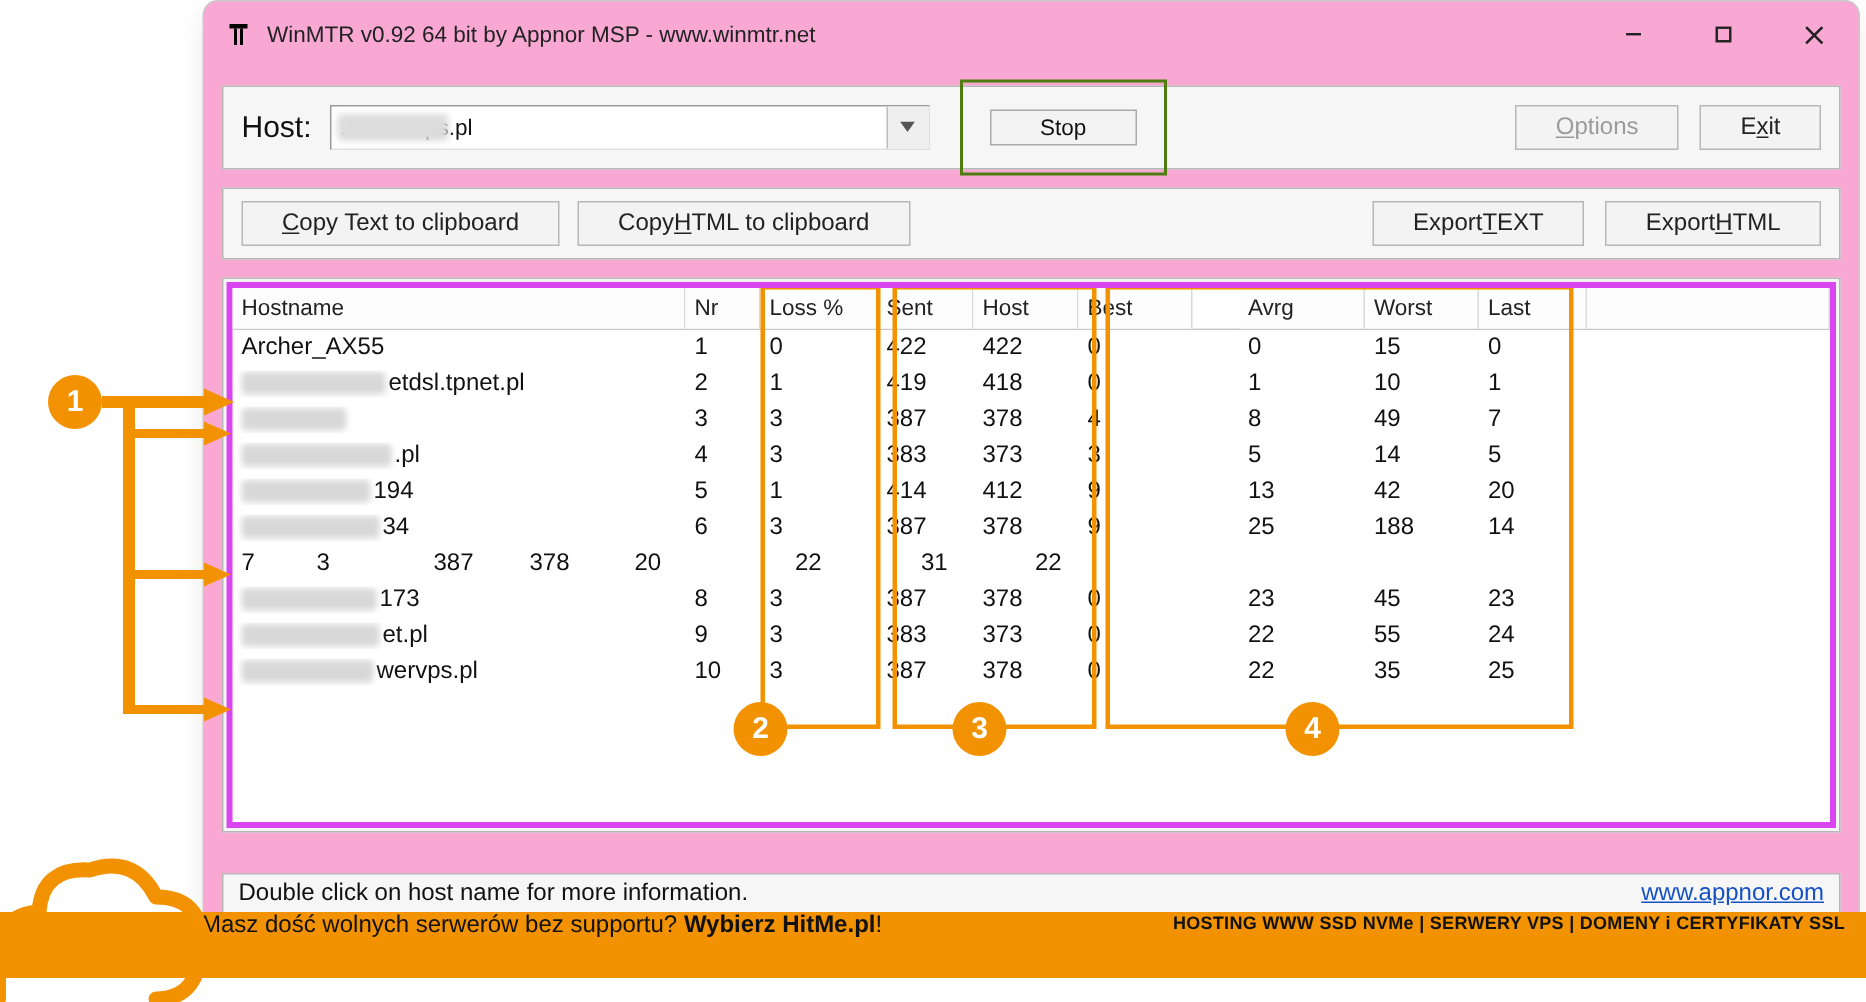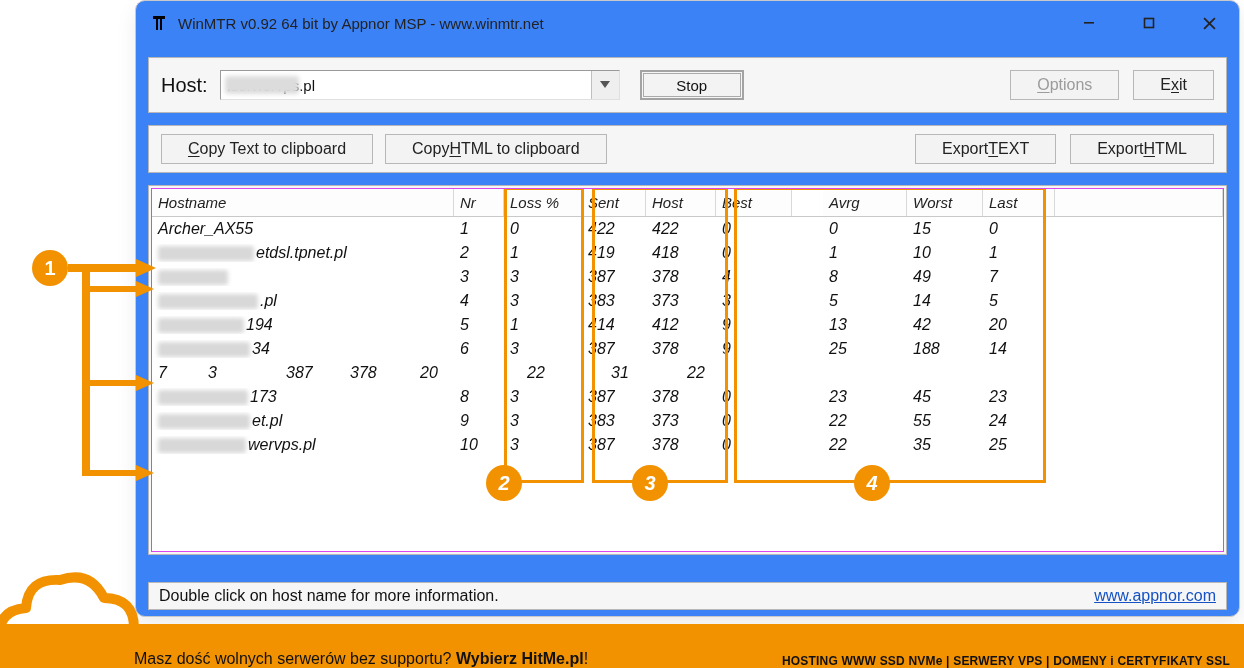--- a/index.html
+++ b/index.html
@@ -1,49 +1,49 @@
 <!DOCTYPE html>
 <html><head>
 <meta charset="utf-8">
 <style>
   * { box-sizing: border-box; }
   html, body { margin:0; padding:0; font-family: "Segoe UI", Tahoma, Arial, sans-serif; font-size:14px; color:#111; background:#fff; }
   .stage { position:relative; width:1244px; height:668px; overflow:hidden; }
 
   
-  .window { position:absolute; left:135px; top:0; width:1105px; height:617px; border:1px solid #c9c9c9; border-radius:10px; background:#3b82f6; box-shadow:0 8px 20px rgba(0,0,0,.08); }
+  .window { position:absolute; left:135px; top:0; width:1105px; height:617px; border:1px solid #c9c9c9; border-radius:10px; background:#f9a8d4; box-shadow:0 8px 20px rgba(0,0,0,.08); }
   .titlebar { display:flex; align-items:center; height:44px; padding-left:14px; }
   .title-icon { width:18px; height:18px; margin-right:10px; display:flex; align-items:center; justify-content:center; }
   .title-text { font-size:15px; color:#222; }
   .win-controls { margin-left:auto; display:flex; height:100%; }
   .win-btn { width:60px; height:100%; display:flex; align-items:center; justify-content:center; color:#222; background:transparent; }
 
   .client { position:absolute; left:12px; right:12px; top:56px; bottom:40px; }
 
   .panel { border:1px solid #b7b7b7; background:#f6f6f6; }
 
   .row1 { display:flex; align-items:center; height:56px; padding:10px 12px; gap:12px; }
   .host-label { font-size:20px; }
   .host-field { position:relative; display:flex; align-items:center; height:30px; width:400px; background:#fff; border-top:1px solid #9a9a9a; border-left:1px solid #9a9a9a; border-right:1px solid #e0e0e0; border-bottom:1px solid #e0e0e0; padding:0 30px 0 6px; }
   .host-blur { position:absolute; left:4px; width:74px; height:18px; background:#dcdcdc; border-radius:3px; filter:blur(2px); }
   .host-clear { font-size:15px; }
   .dd-btn { position:absolute; right:0; top:0; width:28px; height:100%; display:flex; align-items:center; justify-content:center; border-left:1px solid #bfbfbf; background:#efefef; }
-  .stop-wrap { border:2px solid #a3a3a3; padding:1px; margin-left:8px; }
+  .stop-wrap { border:2px solid #4d7c0f; padding:18px; margin-left:8px; }
   .stop-btn { width:98px; height:24px; display:flex; align-items:center; justify-content:center; border:1px solid #aaa; background:#f3f3f3; font-size:15px; }
   .row1-right { margin-left:auto; display:flex; gap:14px; }
   .btn { display:inline-flex; align-items:center; justify-content:center; height:30px; padding:0 26px; border:1px solid #b7b7b7; background:#f3f3f3; font-size:16px; color:#222; }
   .btn.disabled { color:#9b9b9b; }
   .u { text-decoration:underline; text-underline-offset:2px; }
 
   .row2 { margin-top:12px; display:flex; align-items:center; height:48px; padding:8px 12px; gap:12px; }
   .row2-right { margin-left:auto; display:flex; gap:14px; }
 
   
   .table-panel { margin-top:12px; height:370px; padding:2px; }
-  .table-inner { background:#fff; border:1px solid #d946ef; height:100%; position:relative; overflow:hidden;font-style:italic; }
+  .table-inner { background:#fff; border:4px solid #d946ef; height:100%; position:relative; overflow:hidden; }
   .thead { display:flex; height:28px; border-bottom:1px solid #c9c9c9; }
   .th { border-right:1px solid #d9d9d9; padding:4px 6px; font-size:15px; color:#222; background:#fdfdfd; display:flex; align-items:center; }
   .tbody { font-size:16px; }
   .tr { display:flex; height:24px; align-items:center; }
   .td { padding:0 6px; overflow:hidden; white-space:nowrap; }
 
   
   .c-host { width:302px; }
   .c-nr   { width:50px; }
   .c-loss { width:78px; }
@@ -62,21 +62,21 @@
   .badge { position:absolute; width:36px; height:36px; border-radius:50%; background:#f39200; color:#fff; font-weight:700; font-size:20px; display:flex; align-items:center; justify-content:center; z-index:30; }
 
   
   .arrow-rail { position:absolute; background:#f39200; z-index:25; }
 
   
   .statusbar { position:absolute; left:12px; right:12px; bottom:6px; height:28px; border:1px solid #b7b7b7; background:#f6f6f6; display:flex; align-items:center; padding:0 10px; font-size:16px; }
   .statusbar a { color:#1551c4; margin-left:auto; }
 
   
-  .banner { position:absolute; left:0; right:0; bottom:0; height:44px; background:#f39200; display:flex; align-items:flex-end; padding:0 14px 0 134px; color:#111; }
+  .banner { position:absolute; left:0; right:0; bottom:16px; height:44px; background:#f39200; display:flex; align-items:flex-start; padding:0 14px 0 134px; color:#111; }
   .banner .lead { font-size:16px; }
   .banner .lead b { font-weight:700; }
   .banner .right { margin-left:auto; font-size:12px; font-weight:700; letter-spacing:.2px; }
 
   
   .cloud { position:absolute; left:-6px; bottom:0; width:150px; height:120px; z-index:5; }
 </style>
 </head>
 <body>
 <div class="stage">

